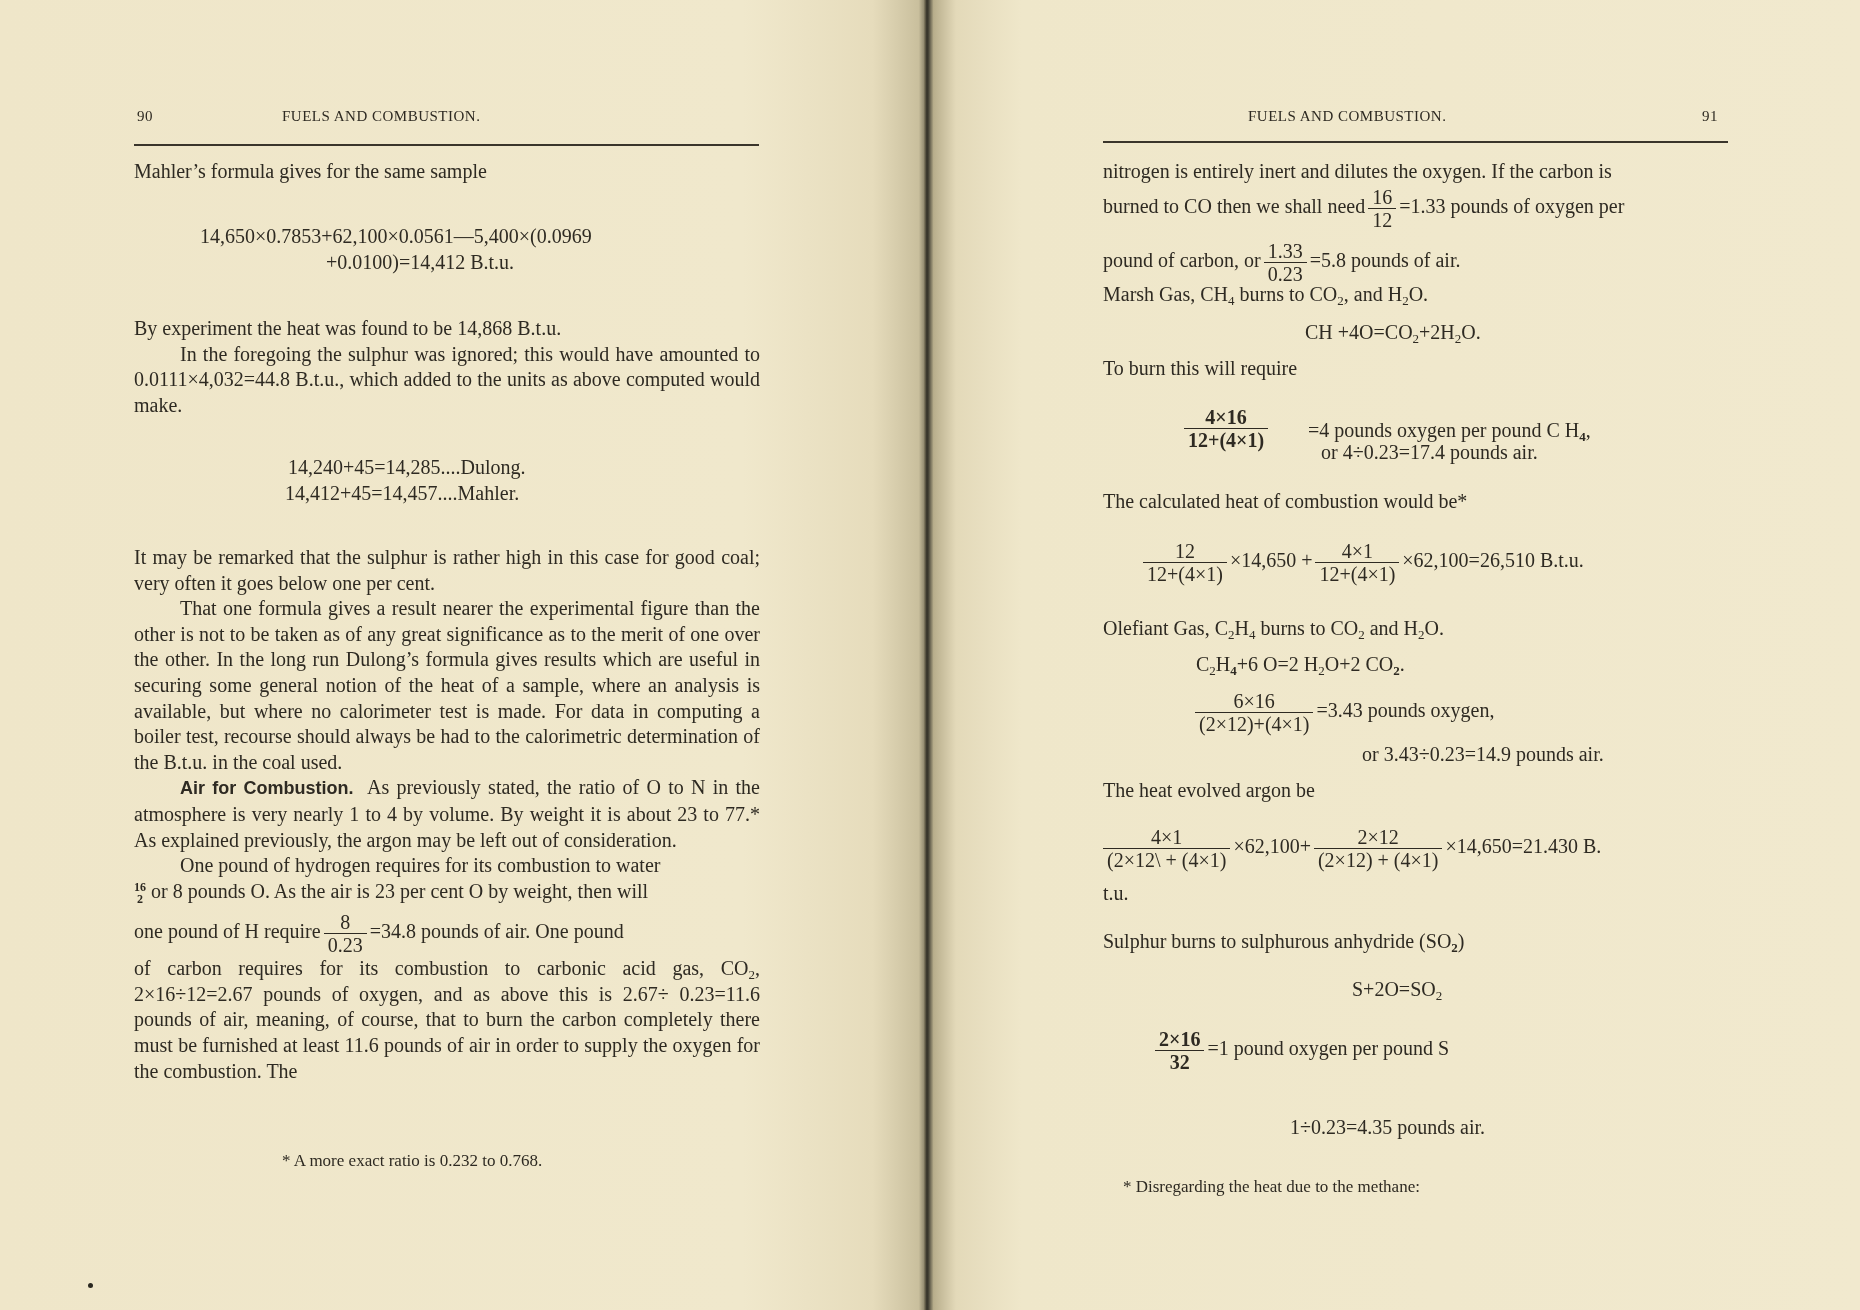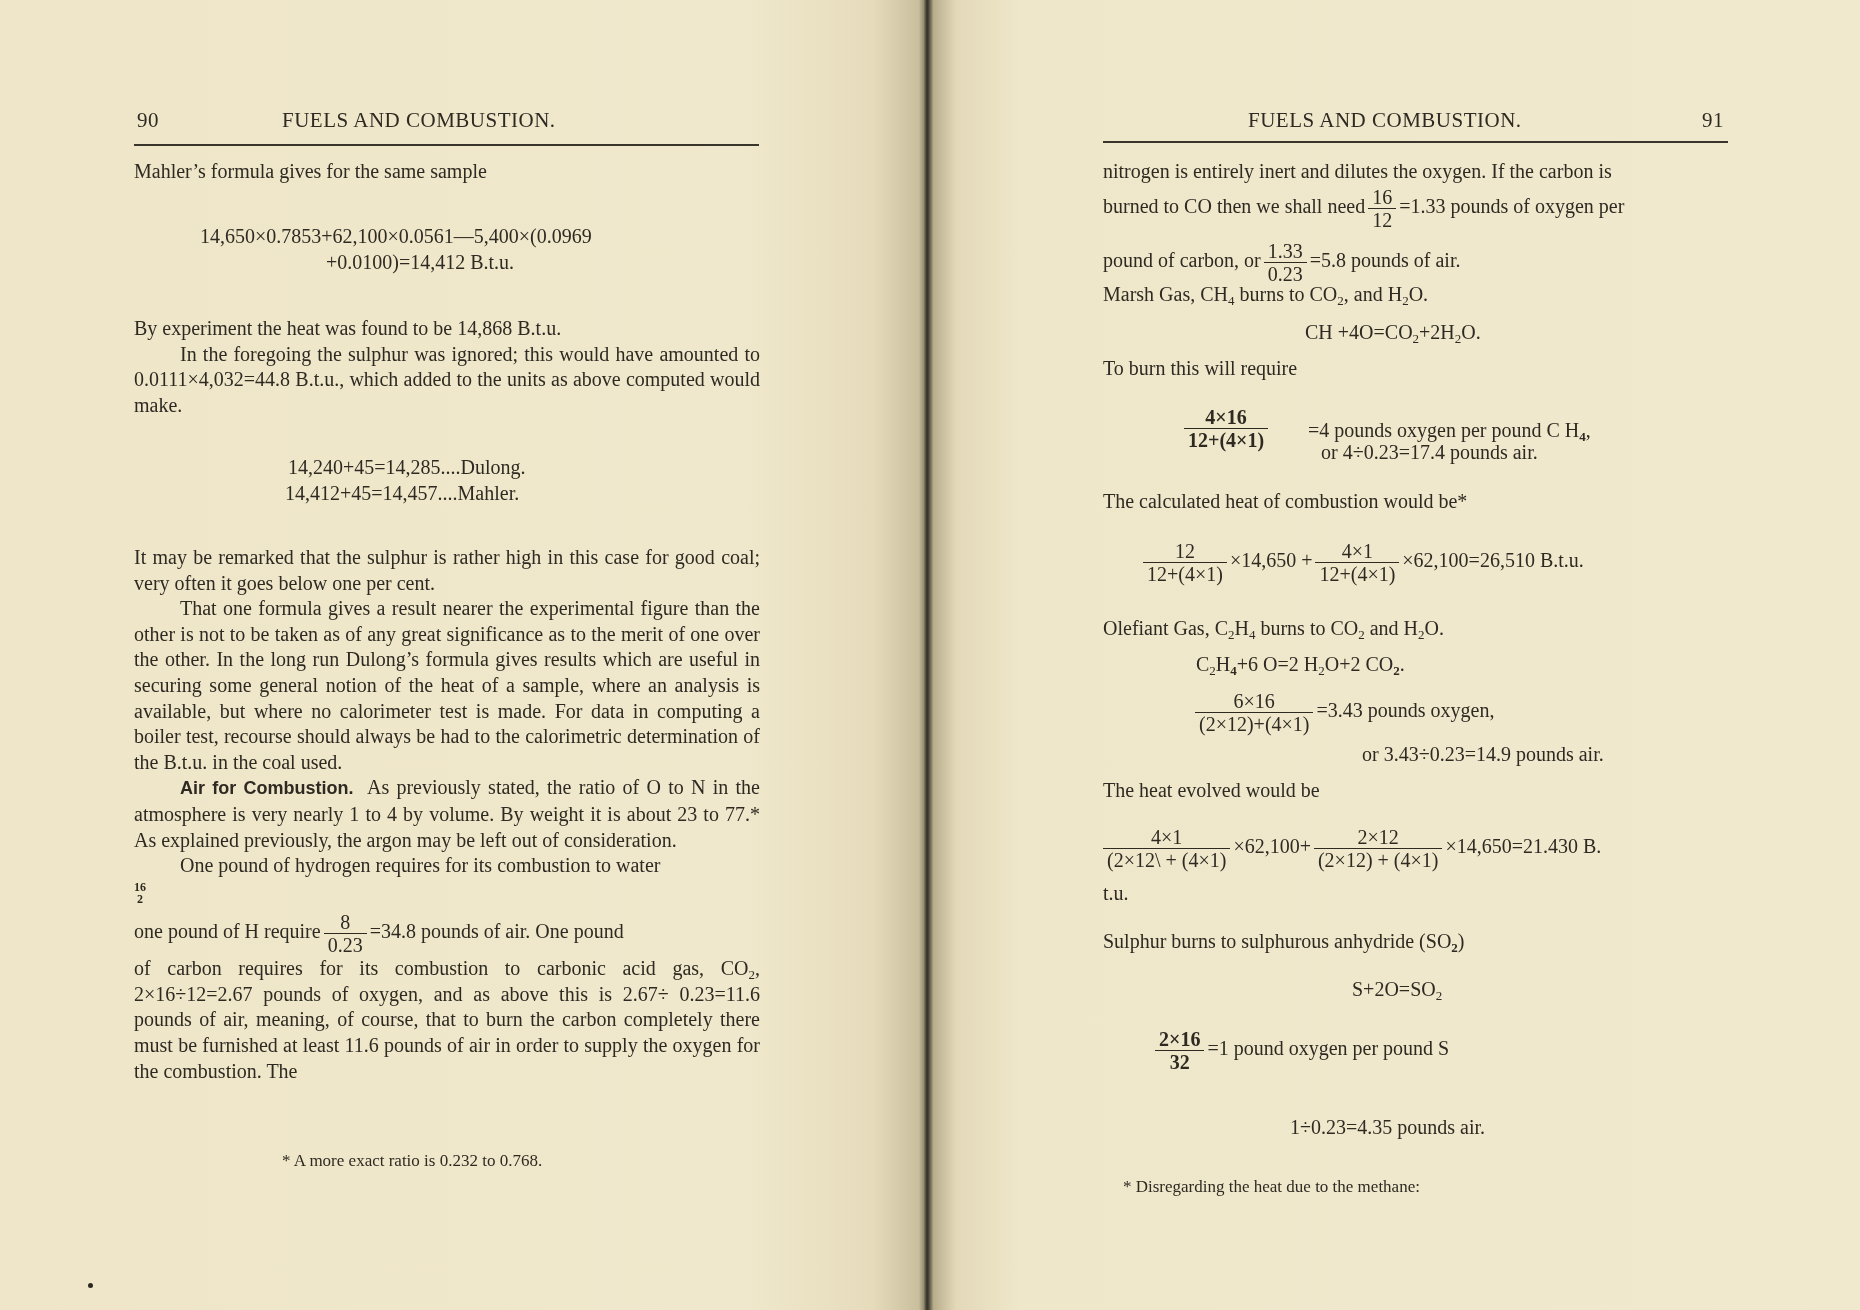--- a/index.html
+++ b/index.html
@@ -18,21 +18,21 @@
   }
   .page.right {
     left:928px; width:932px;
     background:linear-gradient(to right,#3a382e 0%,#b8ae8c 0.6%,#e3d9b9 3%,#efe7ca 10%,#f1e9ce 100%);
   }
   .gutter-line {
     position:absolute; left:924px; top:0; width:6px; height:1310px;
     background:linear-gradient(to right,#8a8266,#2e2c24 50%,#6e6850);
   }
   .abs { position:absolute; }
-  .hdr { font-size:21px; letter-spacing:0.5px; white-space:nowrap; }
+  .hdr { font-size:15px; letter-spacing:0.5px; white-space:nowrap; }
   .rule { position:absolute; height:2px; background:#3a352b; }
   .txt { font-size:20px; line-height:25.6px; text-align:justify; }
   .txt p { margin:0; }
   .ind { text-indent:46px; }
   .eq { font-size:20px; white-space:nowrap; line-height:26px; }
   .fn { font-size:17px; white-space:nowrap; }
   .bold { font-weight:bold; }
   sub { font-size:13px; vertical-align:-4px; line-height:0; }
   .frac { display:inline-block; vertical-align:middle; text-align:center; line-height:22px; margin:0 3px; }
   .frac .num { display:block; border-bottom:1.5px solid #2e2a22; padding:0 4px; }
@@ -60,21 +60,21 @@
   </div>
 
   <div class="abs eq" style="left:288px; top:454px;">14,240+45=14,285....Dulong.</div>
   <div class="abs eq" style="left:285px; top:480px;">14,412+45=14,457....Mahler.</div>
 
   <div class="abs txt" style="left:134px; top:545px; width:626px;">
     <p>It may be remarked that the sulphur is rather high in this case for good coal; very often it goes below one per cent.</p>
     <p class="ind">That one formula gives a result nearer the experimental figure than the other is not to be taken as of any great significance as to the merit of one over the other. In the long run Dulong’s formula gives results which are useful in securing some general notion of the heat of a sample, where an analysis is available, but where no calorimeter test is made. For data in computing a boiler test, recourse should always be had to the calorimetric determination of the B.t.u. in the coal used.</p>
     <p class="ind"><span class="bold" style="font-family:'Liberation Sans','DejaVu Sans',sans-serif; font-size:18px;">Air for Combustion.</span>&nbsp; <span>As previously stated, the ratio of O to N in the atmosphere is very nearly 1 to 4 by volume. By weight it is about 23 to 77.* As explained previously, the argon may be left out of consideration.</span></p>
     <p class="ind"><span>One pound of hydrogen requires for its combustion to water</span></p>
-    <p><span class="sfrac"><span>16</span><span>2</span></span> </p>
+    <p><span class="sfrac"><span>16</span><span>2</span></span> <span>or 8 pounds O. As the air is 23 per cent O by weight, then will</span></p>
     <p style="margin-top:6px; line-height:30px;"><span>one pound of H require</span><span class="frac"><span class="num">8</span><span class="den">0.23</span></span><span>=34.8 pounds of air. One pound</span></p>
     <p><span>of carbon requires for its combustion to carbonic acid gas, CO</span><sub>2</sub><span>, 2×16÷12=2.67 pounds of oxygen, and as above this is 2.67÷ 0.23=11.6 pounds of air, meaning, of course, that to burn the carbon completely there must be furnished at least 11.6 pounds of air in order to supply the oxygen for the combustion. The</span></p>
   </div>
 
   <div class="abs fn" style="left:282px; top:1151px;">* A more exact ratio is 0.232 to 0.768.</div>
   <div class="speck" style="left:88px; top:1283px;"></div>
 </div>
 
 <div class="gutter-line"></div>
 
@@ -122,21 +122,21 @@
 
   <div class="abs eq" style="left:268px; top:651px;">
     <span>C</span><sub>2</sub><span>H</span><sub class="bold">4</sub><span>+6 O=2 H</span><sub>2</sub><span>O+2 CO</span><sub class="bold">2</sub><span>.</span>
   </div>
 
   <div class="abs eq" style="left:264px; top:690px;">
     <span class="frac"><span class="num">6×16</span><span class="den">(2×12)+(4×1)</span></span><span>=3.43 pounds oxygen,</span>
   </div>
   <div class="abs eq" style="left:434px; top:741px;">or 3.43÷0.23=14.9 pounds air.</div>
 
-  <div class="abs txt" style="left:175px; top:778px; width:624px;">The heat evolved would be</div>
+  <div class="abs txt" style="left:175px; top:778px; width:624px;">The heat evolved argon be</div>
 
   <div class="abs eq" style="left:172px; top:826px;">
     <span class="frac"><span class="num">4×1</span><span class="den">(2×12\ + (4×1)</span></span><span>×62,100+</span><span class="frac"><span class="num">2×12</span><span class="den">(2×12) + (4×1)</span></span><span>×14,650=21.430 B.</span>
   </div>
   <div class="abs eq" style="left:175px; top:880px;">t.u.</div>
 
   <div class="abs eq" style="left:175px; top:928px;">
     <span>Sulphur burns to sulphurous anhydride (SO</span><sub class="bold">2</sub><span>)</span>
   </div>
 

